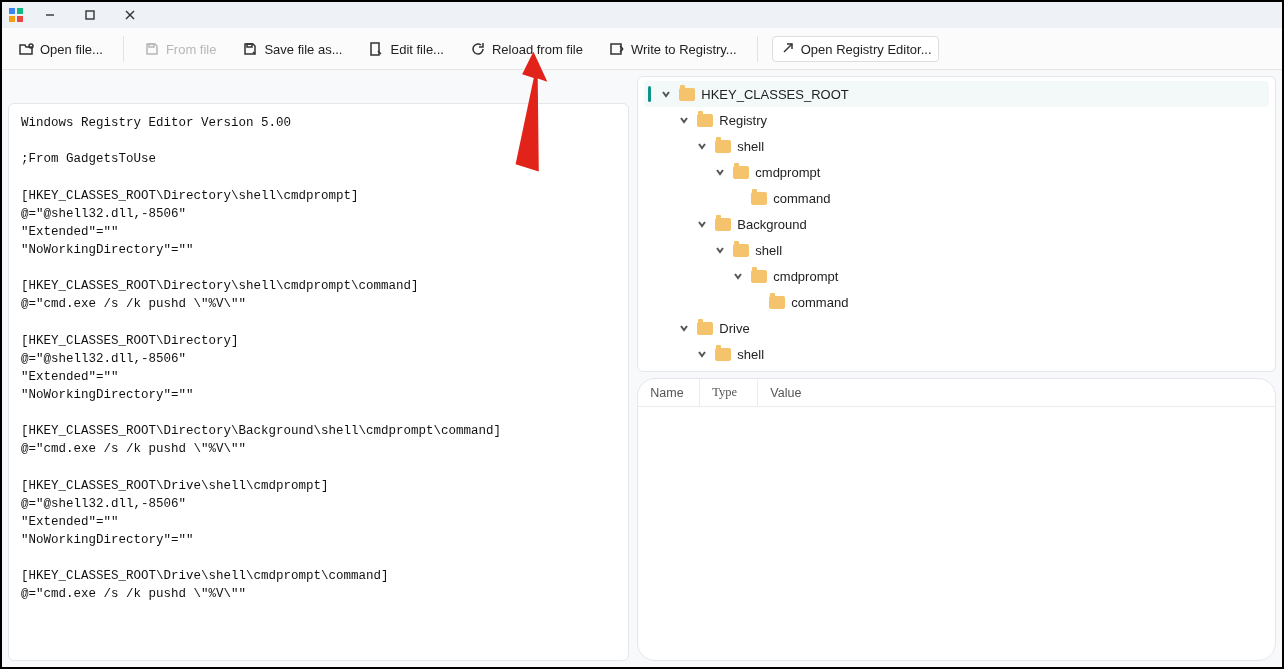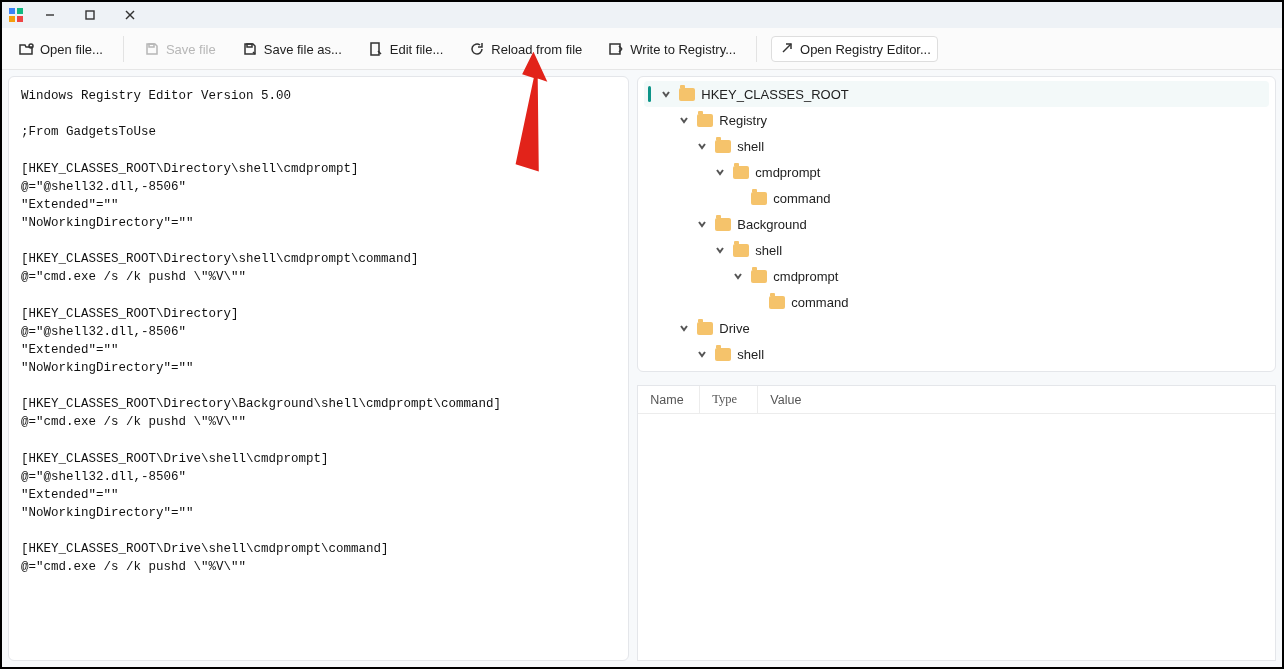--- a/index.html
+++ b/index.html
@@ -20,40 +20,40 @@
   .tbtn.disabled { color:#b7b7b7; cursor:default; }
   .tbtn svg { width:16px; height:16px; stroke:#333; stroke-width:1.5; fill:none; }
   .tbtn.disabled svg { stroke:#b7b7b7; }
   .tbtn.highlight { background:#fff; border:1px solid #dedede; }
   .tool-sep { width:1px; height:26px; background:#e3e3e3; }
 
   
   .main { display:flex; height: calc(100% - 26px - 42px); padding:6px; gap:8px; background:#f7f9fb; }
 
   
-  .code-pane { flex: 0 0 49%; background:#fff; border:1px solid #e4e6ea; border-radius:6px; padding:10px 12px; font-family: Consolas, "Courier New", monospace; font-size:12.5px; line-height:1.45; color:#111; white-space:pre; overflow:auto; position:relative; }
+  .code-pane { flex: 0 0 49%; background:#fff; border:1px solid #e4e6ea; border-radius:6px; padding:10px 12px; font-family: Consolas, "Courier New", monospace; font-size:12.5px; line-height:1.45; color:#111; white-space:pre; overflow:auto; position:relative;margin-top:27px; }
 
   
   .right-col { flex:1; display:flex; flex-direction:column; gap:6px; }
   .tree-pane { flex:0 0 auto; background:#fff; border:1px solid #e4e6ea; border-radius:6px; padding:4px 6px; }
   .tree-row { height:26px; display:flex; align-items:center; font-size:13px; color:#222; gap:6px; border-radius:4px; }
   .tree-row.sel::before { content:""; width:3px; height:16px; background:#0d9488; border-radius:2px; margin-right:2px; }
   .tree-row.sel { background:#f3f9f9; }
   .chev { width:14px; height:14px; display:inline-flex; align-items:center; justify-content:center; color:#666; }
   .chev svg{ width:10px; height:10px; stroke:#555; stroke-width:2; fill:none; }
   .folder { width:16px; height:13px; background:#f5c36b; border-radius:2px; position:relative; }
   .folder::before{ content:""; position:absolute; top:-3px; left:1px; width:5px; height:3px; background:#f5c36b; border-radius:1px 1px 0 0;}
   .indent0{ padding-left:4px; }
   .indent1{ padding-left:22px; }
   .indent2{ padding-left:40px; }
   .indent3{ padding-left:58px; }
   .indent4{ padding-left:76px; }
   .indent5{ padding-left:94px; }
 
-  .values-pane { flex:1; background:#fff; border:1px solid #e4e6ea; border-radius:0;margin-top:7px; }
+  .values-pane { flex:1; background:#fff; border:1px solid #e4e6ea; border-radius:18px; }
   .values-header { display:flex; height:28px; align-items:center; border-bottom:1px solid #ececec; font-size:12.5px; color:#555; }
   .vh-cell { padding:0 12px; border-right:1px solid #ececec; height:100%; display:flex; align-items:center; }
   .vh-name{ width:62px; }
   .vh-type{ width:58px;font-family:Liberation Serif, serif; }
   .vh-value{ width:58px; border-right:none; }
 
   
   .arrow-anno { position:absolute; left:505px; top:50px; pointer-events:none; }
 </style>
 </head>
@@ -94,21 +94,21 @@
           <circle cx="13" cy="5" r="2"></circle>
         </svg>
     <span>Open file...</span>
   </div>
   <div class="tool-sep"></div>
   <div class="tbtn disabled">
     <svg viewBox="0 0 16 16">
           <path d="M3 3h8l2 2v8H3z"></path>
           <rect x="5" y="3" width="5" height="3"></rect>
         </svg>
-    <span>Save file</span>
+    <span>From file</span>
   </div>
   <div class="tbtn">
     <svg viewBox="0 0 16 16">
           <path d="M3 3h8l2 2v8H3z"></path>
           <rect x="5" y="3" width="5" height="3"></rect>
           <path d="M11 11l2 2"></path>
         </svg>
     <span>Save file as...</span>
   </div>
   <div class="tbtn">

